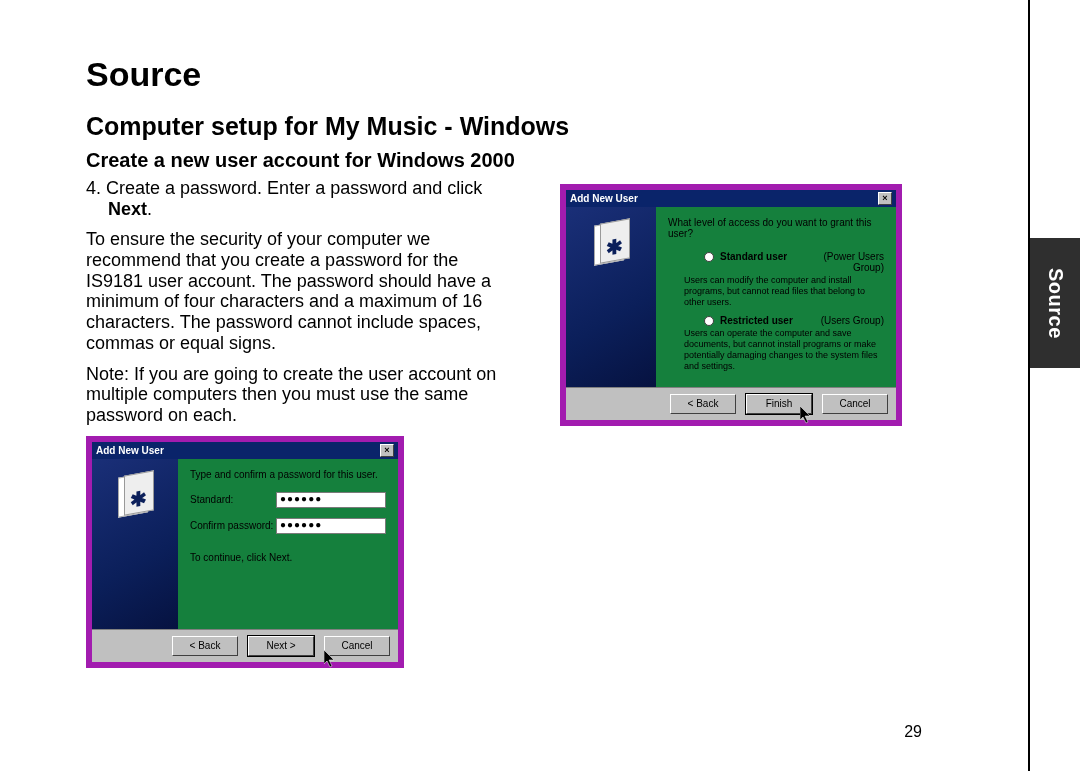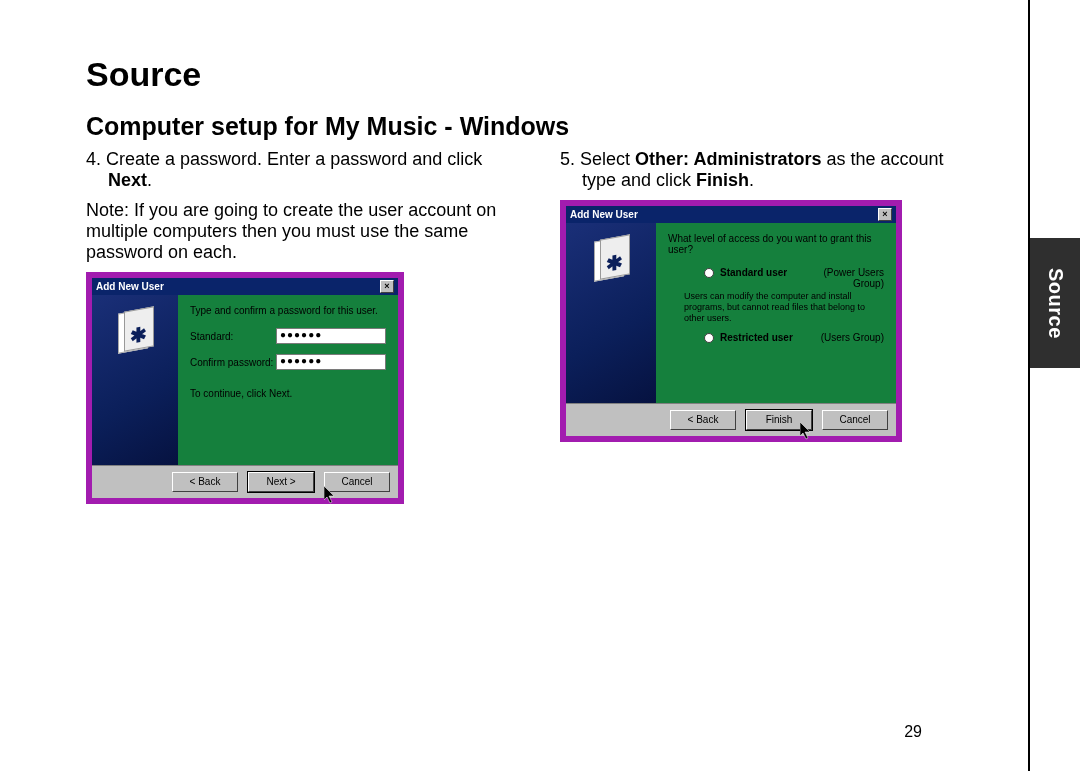--- a/index.html
+++ b/index.html
@@ -272,28 +272,30 @@
 <body>
 
 <div class="side-border"></div>
 <div class="side-tab">
   <span>Source</span>
 </div>
 
 <div class="page">
   <h1 class="title">Source</h1>
   <h2 class="subtitle">Computer setup for My Music - Windows</h2>
+  <h3 class="section">Create a new user account for Windows 2000</h3>
 
   <div class="columns">
 
     <div class="col left">
       <p class="step step-indent">
         <span>4.</span>
         <span>Create a password. Enter a password and click </span><b>Next</b><span>.</span>
       </p>
+      <p class="para">To ensure the security of your computer we recommend that you create a password for the IS9181 user account. The password should have a minimum of four characters and a maximum of 16 characters. The password cannot include spaces, commas or equal signs.</p>
       <p class="para">Note: If you are going to create the user account on multiple computers then you must use the same password on each.</p>
 
       <div class="dlg" style="width:318px; margin-top:6px;">
         <div class="dlg-title">
           <span>Add New User</span>
           <div class="dlg-close">×</div>
         </div>
         <div class="dlg-body">
           <div class="dlg-side">
             <div class="dlg-icon">
@@ -322,24 +324,20 @@
           <div class="cursor-arrow" style="left:232px; top:20px;">
             <svg width="12" height="18">
                 <polygon points="0,0 0,14 3,11 6,17 8,16 5,10 10,10" fill="#000" stroke="#fff" stroke-width="0.5"></polygon>
               </svg>
           </div>
         </div>
       </div>
     </div>
 
     <div class="col right">
-      <p class="step step-indent">
-        <span>5.</span>
-        <span>Select </span><b>Other: Administrators</b><span> as the account type and click </span><b>Finish</b><span>.</span>
-      </p>
 
       <div class="dlg" style="width:342px; margin-top:6px;">
         <div class="dlg-title">
           <span>Add New User</span>
           <div class="dlg-close">×</div>
         </div>
         <div class="dlg-body" style="height:180px;">
           <div class="dlg-side">
             <div class="dlg-icon">
               <div class="book"></div>
@@ -355,20 +353,21 @@
               <div class="opt-label">Standard user</div>
               <div class="opt-group">(Power Users Group)</div>
             </div>
             <div class="opt-desc">Users can modify the computer and install programs, but cannot read files that belong to other users.</div>
 
             <div class="opt-row">
               <div class="radio"></div>
               <div class="opt-label">Restricted user</div>
               <div class="opt-group">(Users Group)</div>
             </div>
+            <div class="opt-desc">Users can operate the computer and save documents, but cannot install programs or make potentially damaging changes to the system files and settings.</div>
 
           </div>
         </div>
         <div class="dlg-footer">
           <div class="wbtn">&lt; Back</div>
           <div class="wbtn default">Finish</div>
           <div class="wbtn">Cancel</div>
           <div class="cursor-arrow" style="left:234px; top:18px;">
             <svg width="12" height="18">
                 <polygon points="0,0 0,14 3,11 6,17 8,16 5,10 10,10" fill="#000" stroke="#fff" stroke-width="0.5"></polygon>

